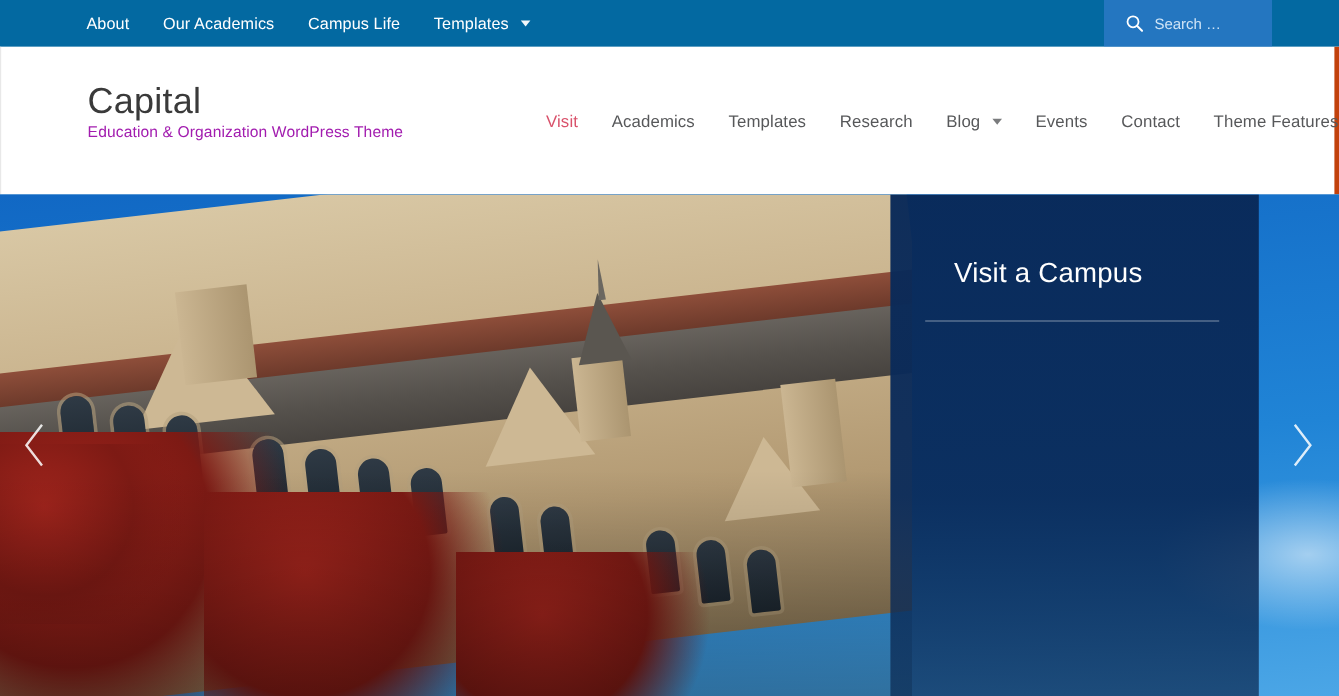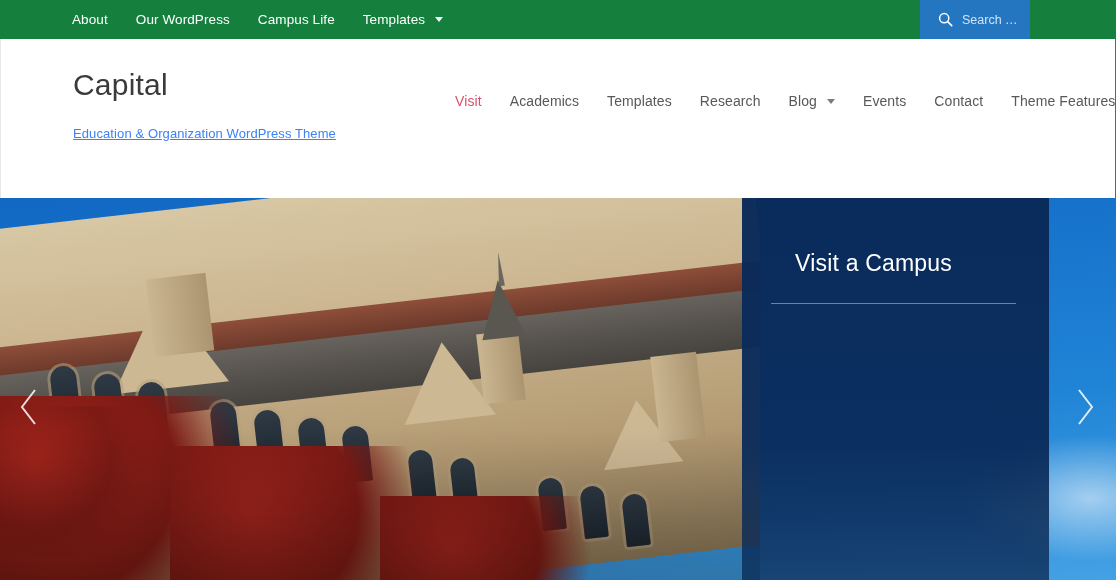--- a/index.html
+++ b/index.html
@@ -9,21 +9,21 @@
     background: #ffffff;
     font-family: "Liberation Sans", sans-serif;
   }
 
   .page { position: relative; width: 1116px; height: 580px; background:#fff; }
 
   
   .topbar {
     position: relative;
     height: 39px;
-    background: #15803d;
+    background: #0369a1;
     display: flex;
     align-items: flex-start;
   }
   .topbar-inner {
     display: flex;
     align-items: center;
     height: 39px;
     padding-left: 72px;
     gap: 0px;
   }
@@ -42,21 +42,21 @@
     width: 0; height: 0;
     margin-left: 6px;
     vertical-align: 2px;
     border-left: 4px solid transparent;
     border-right: 4px solid transparent;
     border-top: 5px solid rgba(255,255,255,.95);
   }
   .search-box {
     position: absolute;
     top: 0; left: 920px;
-    width: 110px; height: 39px;
+    width: 140px; height: 39px;
     background: #2476c0;
     display: flex;
     align-items: center;
     padding-left: 18px;
     gap: 9px;
     cursor: text;
   }
   .search-icon svg { display:block; }
   .search-input {
     border: 0; outline: 0; background: transparent;
@@ -64,41 +64,40 @@
     font-family: "Liberation Sans", sans-serif;
     font-size: 12.5px;
     width: 80px;
     padding: 0;
   }
   .search-input::placeholder { color: #cfe4f6; opacity: 1; }
 
   
   .header {
     position: relative;
-    height: 159px;
+    height: 123px;
     background: #ffffff;
     border-left: 1px solid #e8e8e8;
-    border-right: 1px solid #c2410c;
+    border-right: 4px solid #c2410c;
     display: flex;
     align-items: center;
   }
   .brand { position: absolute; left: 72px; top: 30px; }
   .brand-title {
     font-size: 30px;
     font-weight: 400;
     color: #3a3a3a;
     letter-spacing: .2px;
     line-height: 1.05;
   }
   .brand-tagline {
-    margin-top: 25px;
+    margin-top: 1px;
     font-size: 13px;
-    color: #3b82f6;
+    color: #a21caf;
     letter-spacing: .1px;
-    text-decoration: underline;
   }
   .mainnav {
     position: absolute;
     left: 440px; top: 0;
     height: 123px;
     display: flex;
     align-items: center;
   }
   .mainnav-item {
     font-size: 14px;
@@ -270,21 +269,21 @@
 <body>
 
 <div class="page">
 
   <div class="topbar">
     <div class="topbar-inner">
       <div class="topnav-item">
         <span>About</span>
       </div>
       <div class="topnav-item">
-        <span>Our WordPress</span>
+        <span>Our Academics</span>
       </div>
       <div class="topnav-item">
         <span>Campus Life</span>
       </div>
       <div class="topnav-item">
         <span>Templates</span>
         <span class="caret-down"></span>
       </div>
     </div>
 

